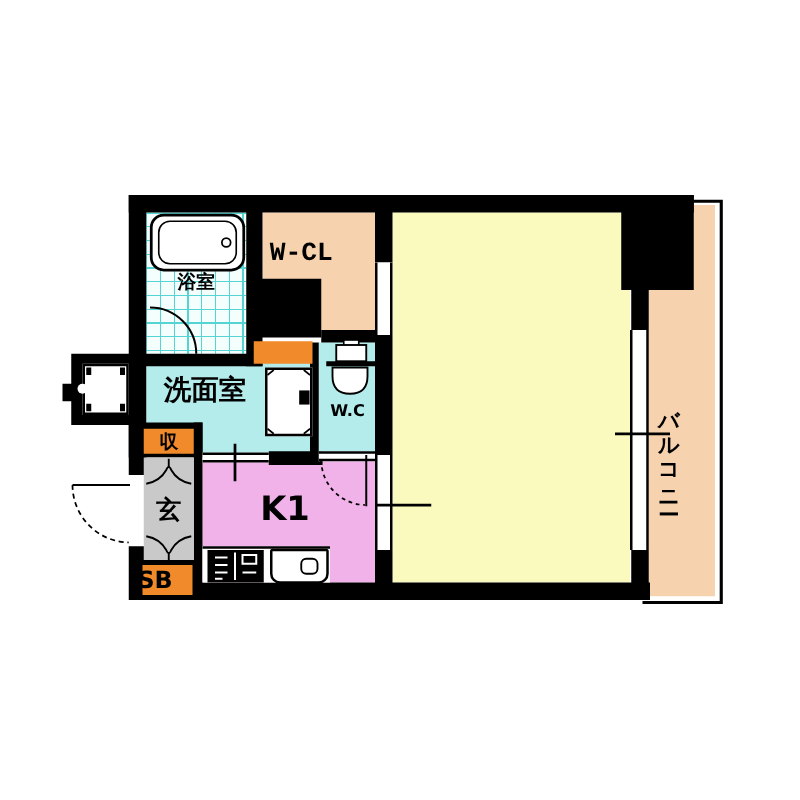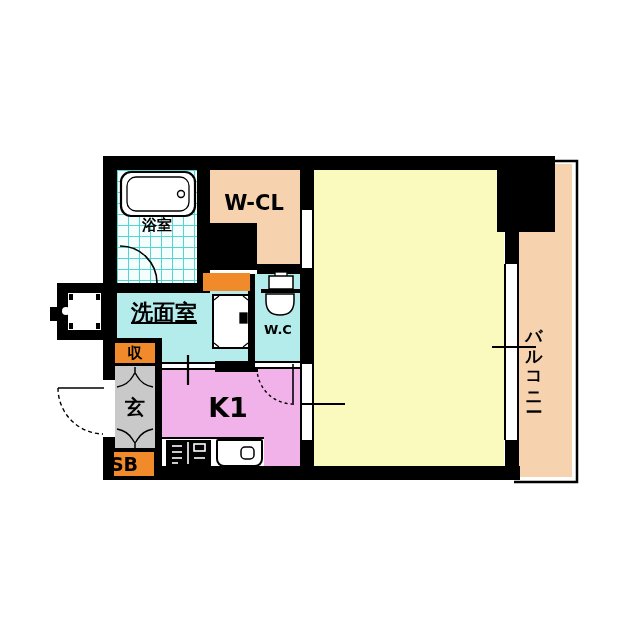--- a/index.html
+++ b/index.html
@@ -152,22 +152,22 @@
 
     <g fill="none" stroke="#000" stroke-width="1.5">
       <path d="M117,387 Q128,385 133,376 Q135,371 137,376 Q142,385 153,387"></path>
       <line x1="135" y1="374" x2="135" y2="367"></line>
       <path d="M117,429 Q128,431 133,440 Q135,445 137,440 Q142,431 153,429"></path>
       <line x1="135" y1="442" x2="135" y2="449"></line>
     </g>
   </svg>
 
   <div class="lbl" style="left:128px;top:216px;width:58px;height:18px;font-size:15px;">浴室</div>
-  <div class="lbl" style="left:214px;top:192px;width:80px;height:22px;font-size:21px;">W-CL</div>
-  <div class="lbl" style="left:118px;top:301px;width:92px;height:24px;font-size:22px;text-decoration:underline;">洗面室</div>
+  <div class="lbl" style="left:201px;top:192px;width:80px;height:22px;font-size:21px;font-family:Liberation Mono, monospace;">W-CL</div>
+  <div class="lbl" style="left:118px;top:301px;width:92px;height:24px;font-size:22px;">洗面室</div>
   <div class="lbl" style="left:258px;top:321px;width:40px;height:16px;font-size:13px;">W.C</div>
   <div class="lbl" style="left:202px;top:392px;width:52px;height:30px;font-size:27px;">K1</div>
   <div class="lbl" style="left:124px;top:396px;width:22px;height:22px;font-size:20px;">玄</div>
   <div class="lbl" style="left:126px;top:345px;width:18px;height:16px;font-size:15px;">収</div>
   <div class="lbl" style="left:114px;top:454px;width:20px;height:20px;font-size:19px;">SB</div>
   <div class="lbl vtext" style="left:524px;top:266px;width:20px;height:190px;font-size:17px;">バルコニー</div>
 
 </div>
 
 </body></html>

